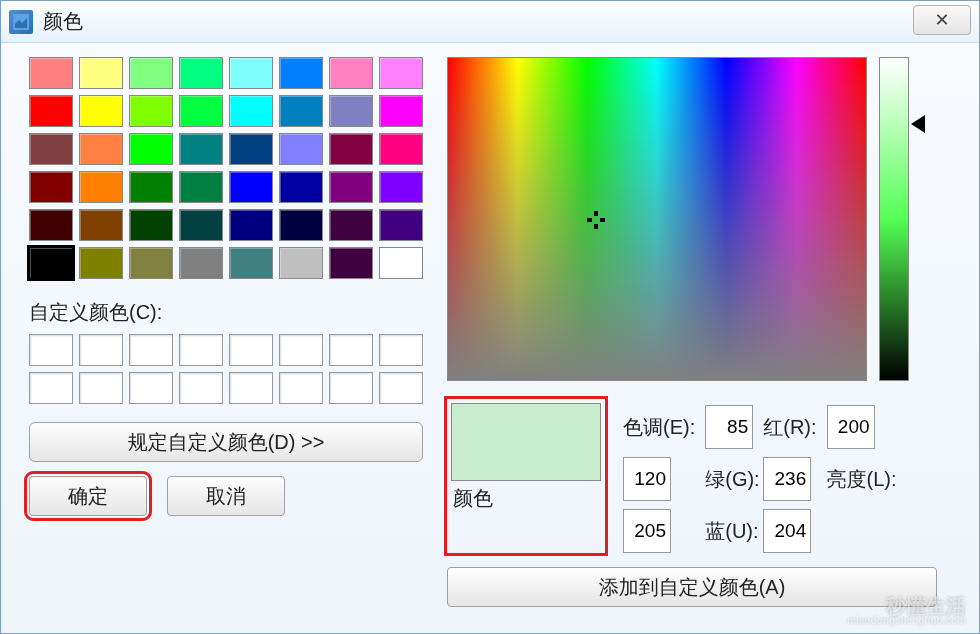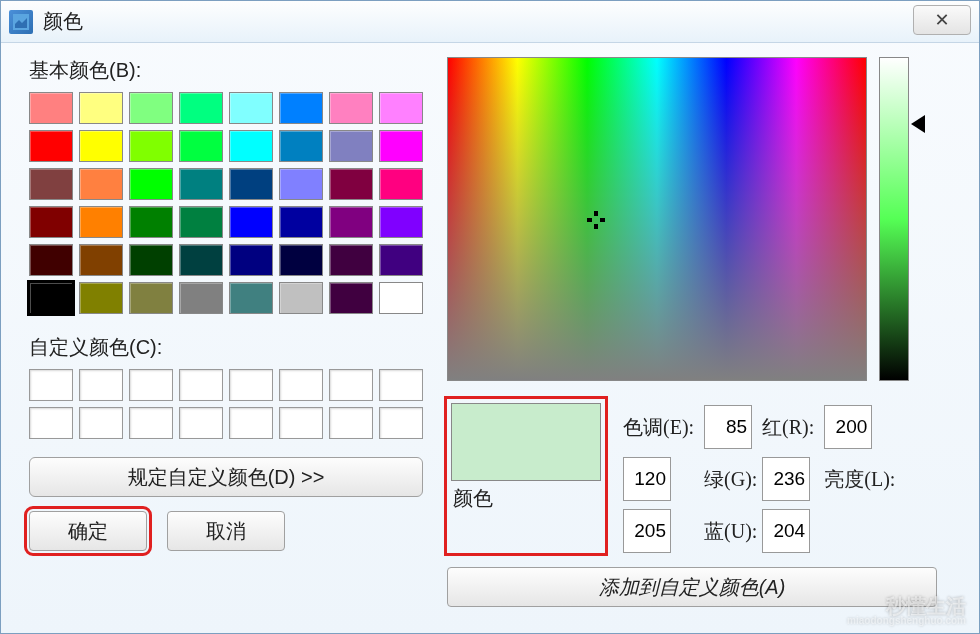--- a/index.html
+++ b/index.html
@@ -229,21 +229,21 @@
 }
 .values-grid {
   display: grid;
   grid-template-columns: auto 48px auto 48px;
   gap: 8px 10px;
   align-items: center;
   font-size: 20px;
   color: #222;
   margin-top: 6px;
 }
-.val-label { text-align: right; white-space: nowrap; font-family: Liberation Serif, serif; }
+.val-label { text-align: right; white-space: nowrap; }
 .val-input {
   width: 48px;
   height: 44px;
   border: 1px solid #999;
   background: #fff;
   text-align: right;
   padding-right: 4px;
   font-size: 19px;
   font-family: inherit;
 }
@@ -253,21 +253,20 @@
   margin-top: 14px;
   background: linear-gradient(to bottom, #fdfdfd, #e6e6e6);
   border: 1px solid #a0a0a0;
   border-radius: 4px;
   font-size: 20px;
   color: #222;
   cursor: pointer;
   display: flex;
   align-items: center;
   justify-content: center;
-  font-style: italic;
 }
 .watermark {
   position: absolute;
   right: 14px;
   bottom: 8px;
   font-size: 20px;
   color: rgba(255,255,255,0.55);
   font-weight: bold;
   text-shadow: 0 0 3px rgba(0,0,0,0.3);
   text-align: right;
@@ -287,21 +286,20 @@
         </svg>
     </div>
     <span class="title-text">颜色</span>
     <div class="close-btn">
       <span>✕</span>
     </div>
   </div>
 
   <div class="content">
     <div class="left-col">
-      <div class="section-label">基本颜色(B):</div>
       <div class="basic-grid" id="basic-grid">
           <div class="swatch" style="background: rgb(255, 128, 128);"></div>
           <div class="swatch" style="background: rgb(255, 255, 128);"></div>
           <div class="swatch" style="background: rgb(128, 255, 128);"></div>
           <div class="swatch" style="background: rgb(0, 255, 128);"></div>
           <div class="swatch" style="background: rgb(128, 255, 255);"></div>
           <div class="swatch" style="background: rgb(0, 128, 255);"></div>
           <div class="swatch" style="background: rgb(255, 128, 192);"></div>
           <div class="swatch" style="background: rgb(255, 128, 255);"></div>
           <div class="swatch" style="background: rgb(255, 0, 0);"></div>

